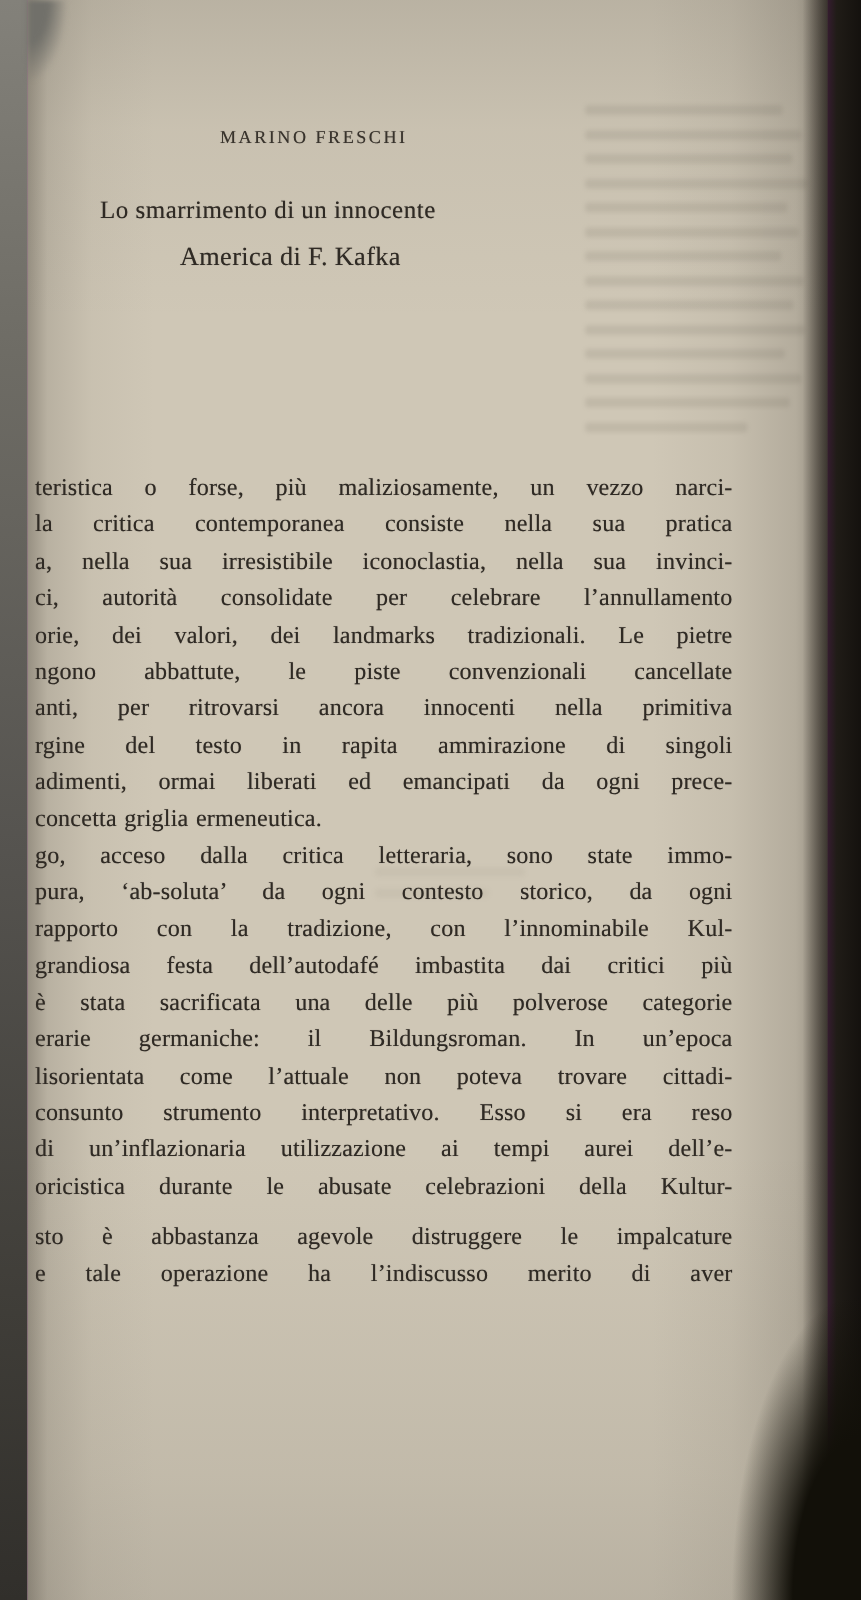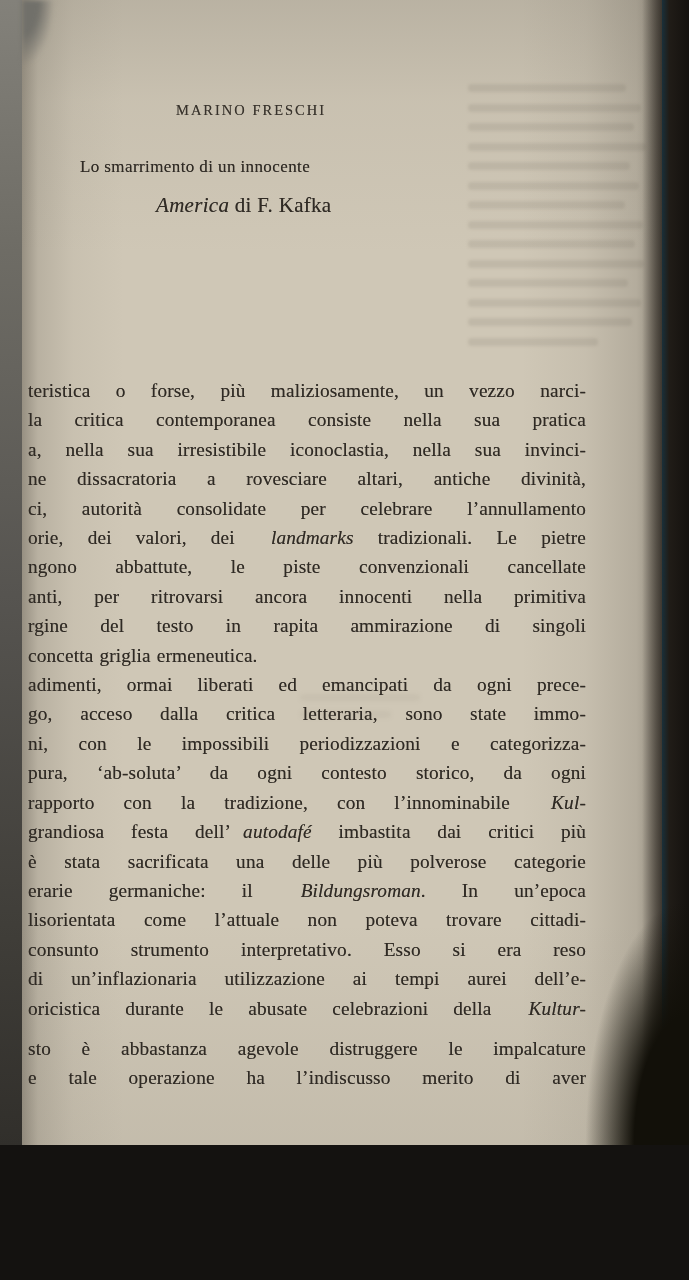--- a/index.html
+++ b/index.html
@@ -1,18 +1,18 @@
 <!DOCTYPE html>
 <html style="--paper: #cfc7b6; --ink: #2f2a24;"><head>
 <meta charset="utf-8">
 <style>
   html,body{margin:0;padding:0;background:#141210;}
   .photo{
-    position:relative;width:689px;height:1145px;overflow:hidden;
-    background:#0369a1;
+    position:relative;width:689px;height:1280px;overflow:hidden;
+    background:#701a75;
     font-family:"Liberation Serif","DejaVu Serif",serif;
   }
   
   .spine-left{
     position:absolute;left:0;top:0;width:22px;height:100%;
     background:linear-gradient(180deg,#83817a 0%,#6b6962 22%,#565younger;
     );
   }
   .spine-left{background:linear-gradient(180deg,#83817a 0%,#6e6c65 22%,#565450 52%,#3f3d38 82%,#312f2b 100%);}
   
@@ -69,31 +69,31 @@
     background:radial-gradient(120% 100% at 100% 100%, #121009 38%, rgba(18,16,9,0) 72%);
     pointer-events:none;
   }
   
   .text-layer{
     position:absolute;left:6px;top:0;width:558px;height:1280px;z-index:3;
     color:var(--ink,#2f2a24);
     text-shadow:0 0 .6px rgba(47,42,36,.55);
   }
   .author{position:absolute;left:148px;top:102px;font-size:14.5px;letter-spacing:2px;color:#38332c;}
-  .title{position:absolute;left:52px;top:157px;font-size:17px;letter-spacing:.4px;}
+  .title{position:absolute;left:52px;top:157px;font-size:20px;letter-spacing:.4px;}
   .subtitle{position:absolute;left:116px;top:193px;font-size:21px;letter-spacing:.3px;}
   .body-text{position:absolute;left:0;top:376px;width:558px;}
   .para{margin:0;}
   .para:nth-child(4){margin-top:11px;}
   .line{
     font-size:19.3px;line-height:29.4px;letter-spacing:.15px;word-spacing:1px;
     text-align:justify;text-align-last:justify;
   }
   .line.short{text-align-last:left;}
-  .it{font-style:italic;margin-left:12px;}
+  .it{}
 </style>
 </head>
 <body>
 
 <div class="photo">
 
   <div class="spine-left"></div>
 
   <div class="page">
 
@@ -121,32 +121,30 @@
 
     <div class="text-layer">
       <div class="author">MARINO FRESCHI</div>
       <div class="title" id="title-line"><span>Lo smarrimento di un innocente</span></div>
       <div class="subtitle" id="subtitle-line"><span class="it">America</span><span> di F. Kafka</span></div>
       <div class="body-text" id="body-text">
           <div class="para">
             <div class="line"><span>teristica o forse, più maliziosamente, un vezzo narci-</span></div>
             <div class="line"><span>la critica contemporanea consiste nella sua pratica</span></div>
             <div class="line"><span>a, nella sua irresistibile iconoclastia, nella sua invinci-</span></div>
-            <div class="line"><span>ne dissacratoria a rovesciare altari, antiche divinità,</span></div>
             <div class="line"><span>ci, autorità consolidate per celebrare l’annullamento</span></div>
             <div class="line"><span>orie, dei valori, dei </span><span class="it">landmarks</span><span> tradizionali. Le pietre</span></div>
             <div class="line"><span>ngono abbattute, le piste convenzionali cancellate</span></div>
             <div class="line"><span>anti, per ritrovarsi ancora innocenti nella primitiva</span></div>
             <div class="line"><span>rgine del testo in rapita ammirazione di singoli</span></div>
+            <div class="line"><span>adimenti, ormai liberati ed emancipati da ogni prece-</span></div>
             <div class="line short"><span>concetta griglia ermeneutica.</span></div>
-            <div class="line"><span>adimenti, ormai liberati ed emancipati da ogni prece-</span></div>
           </div>
           <div class="para">
             <div class="line"><span>go, acceso dalla critica letteraria, sono state immo-</span></div>
-            <div class="line"><span>ni, con le impossibili periodizzazioni e categorizza-</span></div>
             <div class="line"><span>pura, ‘ab-soluta’ da ogni contesto storico, da ogni</span></div>
             <div class="line"><span>rapporto con la tradizione, con l’innominabile </span><span class="it">Kul-</span></div>
           </div>
           <div class="para">
             <div class="line"><span>grandiosa festa dell’</span><span class="it">autodafé</span><span> imbastita dai critici più</span></div>
             <div class="line"><span>è stata sacrificata una delle più polverose categorie</span></div>
             <div class="line"><span>erarie germaniche: il </span><span class="it">Bildungsroman</span><span>. In un’epoca</span></div>
             <div class="line"><span>lisorientata come l’attuale non poteva trovare cittadi-</span></div>
             <div class="line"><span>consunto strumento interpretativo. Esso si era reso</span></div>
             <div class="line"><span>di un’inflazionaria utilizzazione ai tempi aurei dell’e-</span></div>

